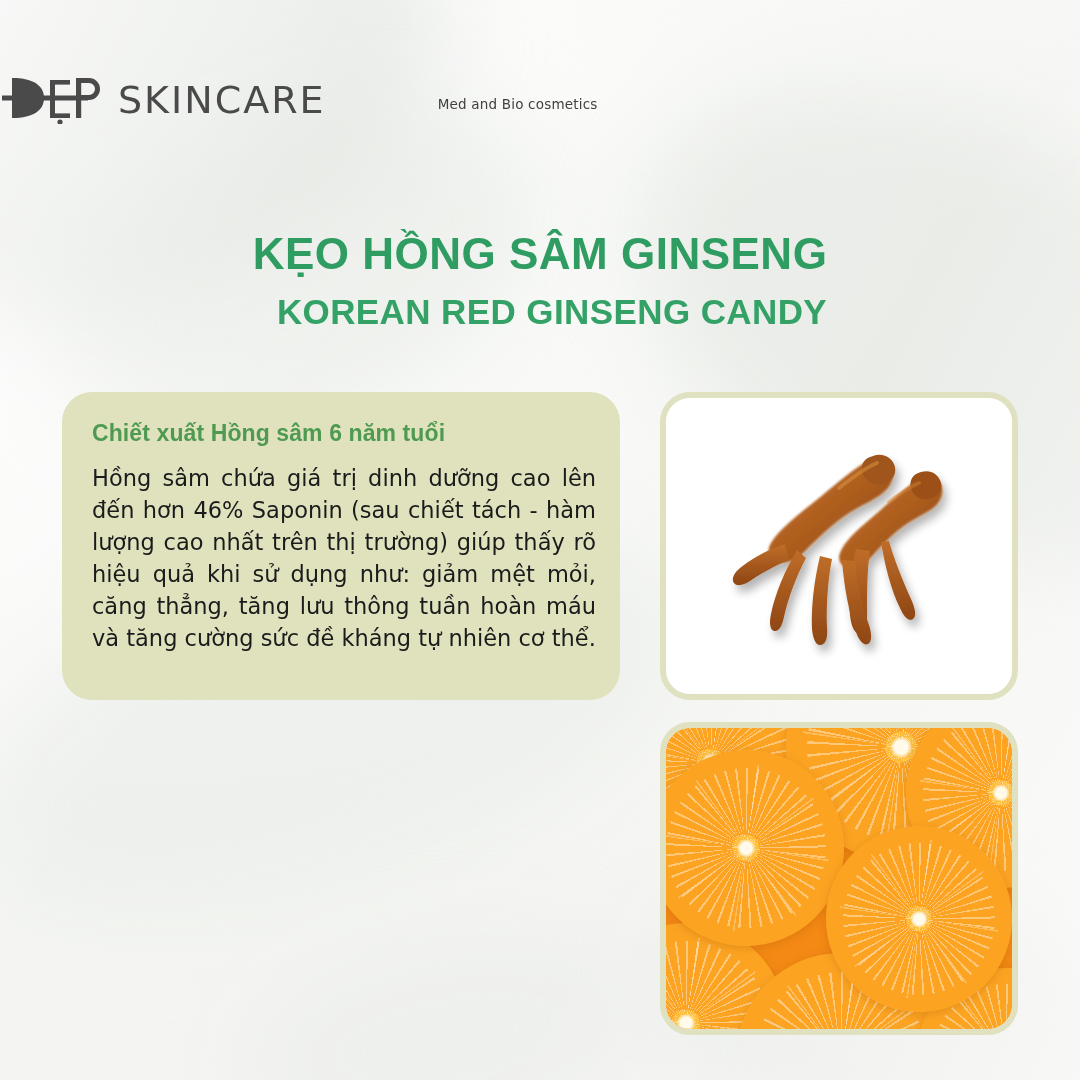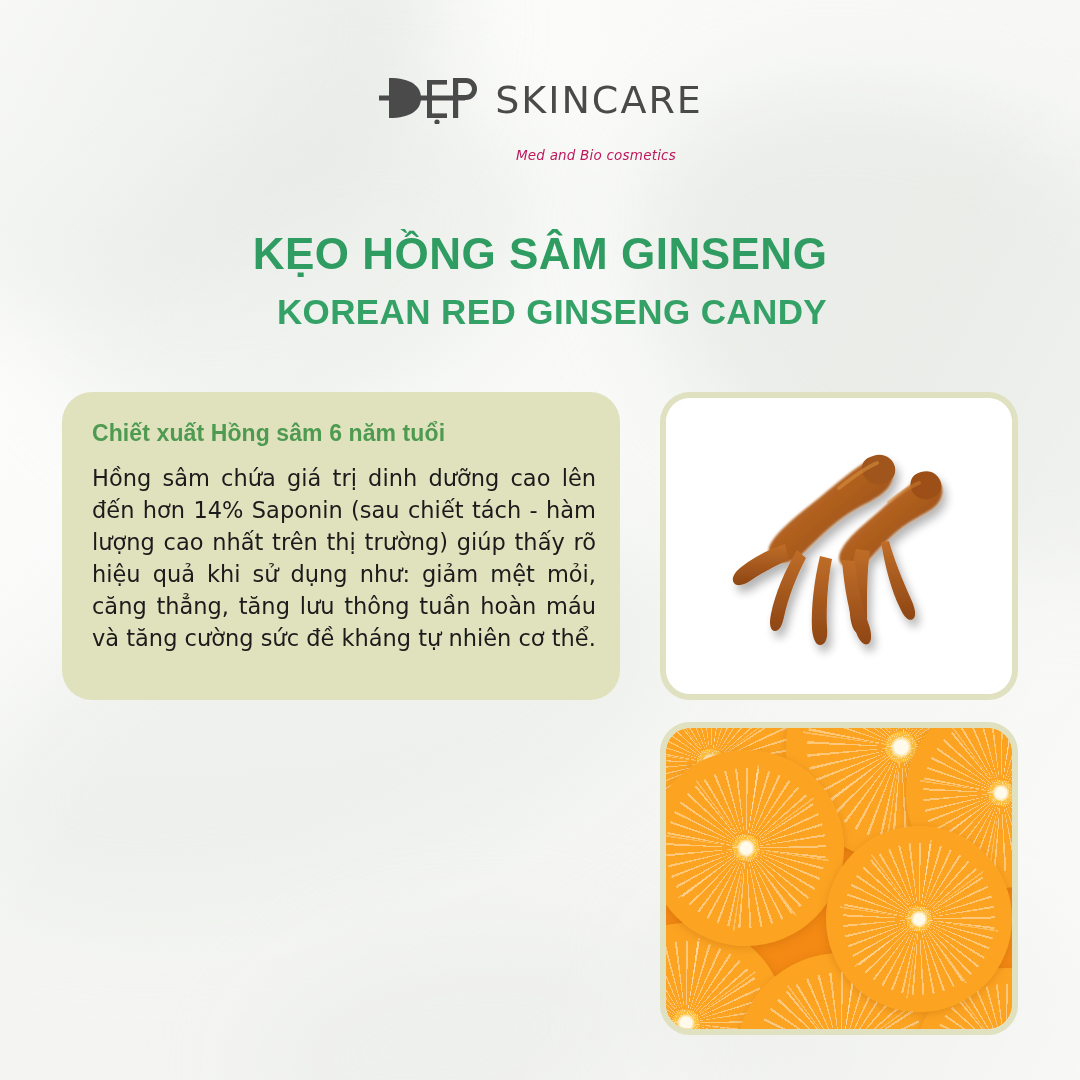--- a/index.html
+++ b/index.html
@@ -30,27 +30,27 @@
   .w6 { width:420px; height:220px; left:240px; bottom:-70px;
         background:rgba(230,232,228,.38); transform:rotate(-10deg); }
   .bg .sheen { position:absolute; left:-10%; top:-10%; width:120%; height:120%;
         background:linear-gradient(118deg, rgba(255,255,255,.85) 0%, rgba(255,255,255,0) 35%,
                    rgba(255,255,255,0) 62%, rgba(255,255,255,.80) 100%); }
 
   .page { position:relative; z-index:2; width:1080px; height:1080px; }
 
   
   .logo-block { position:absolute; left:0; right:0; top:72px; display:flex;
-                flex-direction:column; align-items:center;gap:12px; }
+                flex-direction:row; align-items:center; }
   .logo-row { display:flex; align-items:center; gap:14px; }
   .logo-mark { display:block; }
   .logo-word { font-family:"DejaVu Sans", sans-serif; font-size:38px; letter-spacing:2px;
                color:#4a4a4a; font-weight:400; line-height:1; }
-  .logo-tag { font-size:13.5px; color:#be185d; letter-spacing:.2px;
-              margin-top:7px; margin-left:112px;font-style:italic; }
+  .logo-tag { font-size:13.5px; color:#404040; letter-spacing:.2px;
+              margin-top:7px; margin-left:112px; }
 
   
   .titles { position:absolute; left:0; right:0; top:228px; text-align:center; }
   .title-main { font-family:"Liberation Sans", sans-serif; font-weight:bold;
                 font-size:44px; color:#2f9c61; letter-spacing:.5px; line-height:1.16; }
   .title-sub  { font-family:"Liberation Sans", sans-serif; font-weight:bold;
                 font-size:35px; color:#34a267; letter-spacing:.4px; margin-top:13px;padding-left:24px; }
 
   
   .card-text {
@@ -150,21 +150,21 @@
     <div class="logo-tag">Med and Bio cosmetics</div>
   </div>
 
   <div class="titles">
     <div class="title-main">KẸO HỒNG SÂM GINSENG</div>
     <div class="title-sub">KOREAN RED GINSENG CANDY</div>
   </div>
 
   <div class="card-text" id="card-ginseng">
     <div class="card-head">Chiết xuất Hồng sâm 6 năm tuổi</div>
-    <div class="card-body">Hồng sâm chứa giá trị dinh dưỡng cao lên đến hơn 14% Saponin (sau chiết tách - hàm lượng cao nhất trên thị trường) giúp thấy rõ hiệu quả khi sử dụng như: giảm mệt mỏi, căng thẳng, tăng lưu thông tuần hoàn máu và tăng cường sức đề kháng tự nhiên cơ thể.</div>
+    <div class="card-body">Hồng sâm chứa giá trị dinh dưỡng cao lên đến hơn 46% Saponin (sau chiết tách - hàm lượng cao nhất trên thị trường) giúp thấy rõ hiệu quả khi sử dụng như: giảm mệt mỏi, căng thẳng, tăng lưu thông tuần hoàn máu và tăng cường sức đề kháng tự nhiên cơ thể.</div>
   </div>
 
   <div class="card-img" id="img-ginseng">
     <div class="img-inner">
       <div class="ginseng-stage">
         <svg width="300" height="260" viewBox="0 0 300 260">
           <defs>
             <linearGradient id="gBody" x1="0" y1="0" x2="1" y2="1">
               <stop offset="0%" stop-color="#c97b36"></stop>
               <stop offset="45%" stop-color="#b0601f"></stop>

